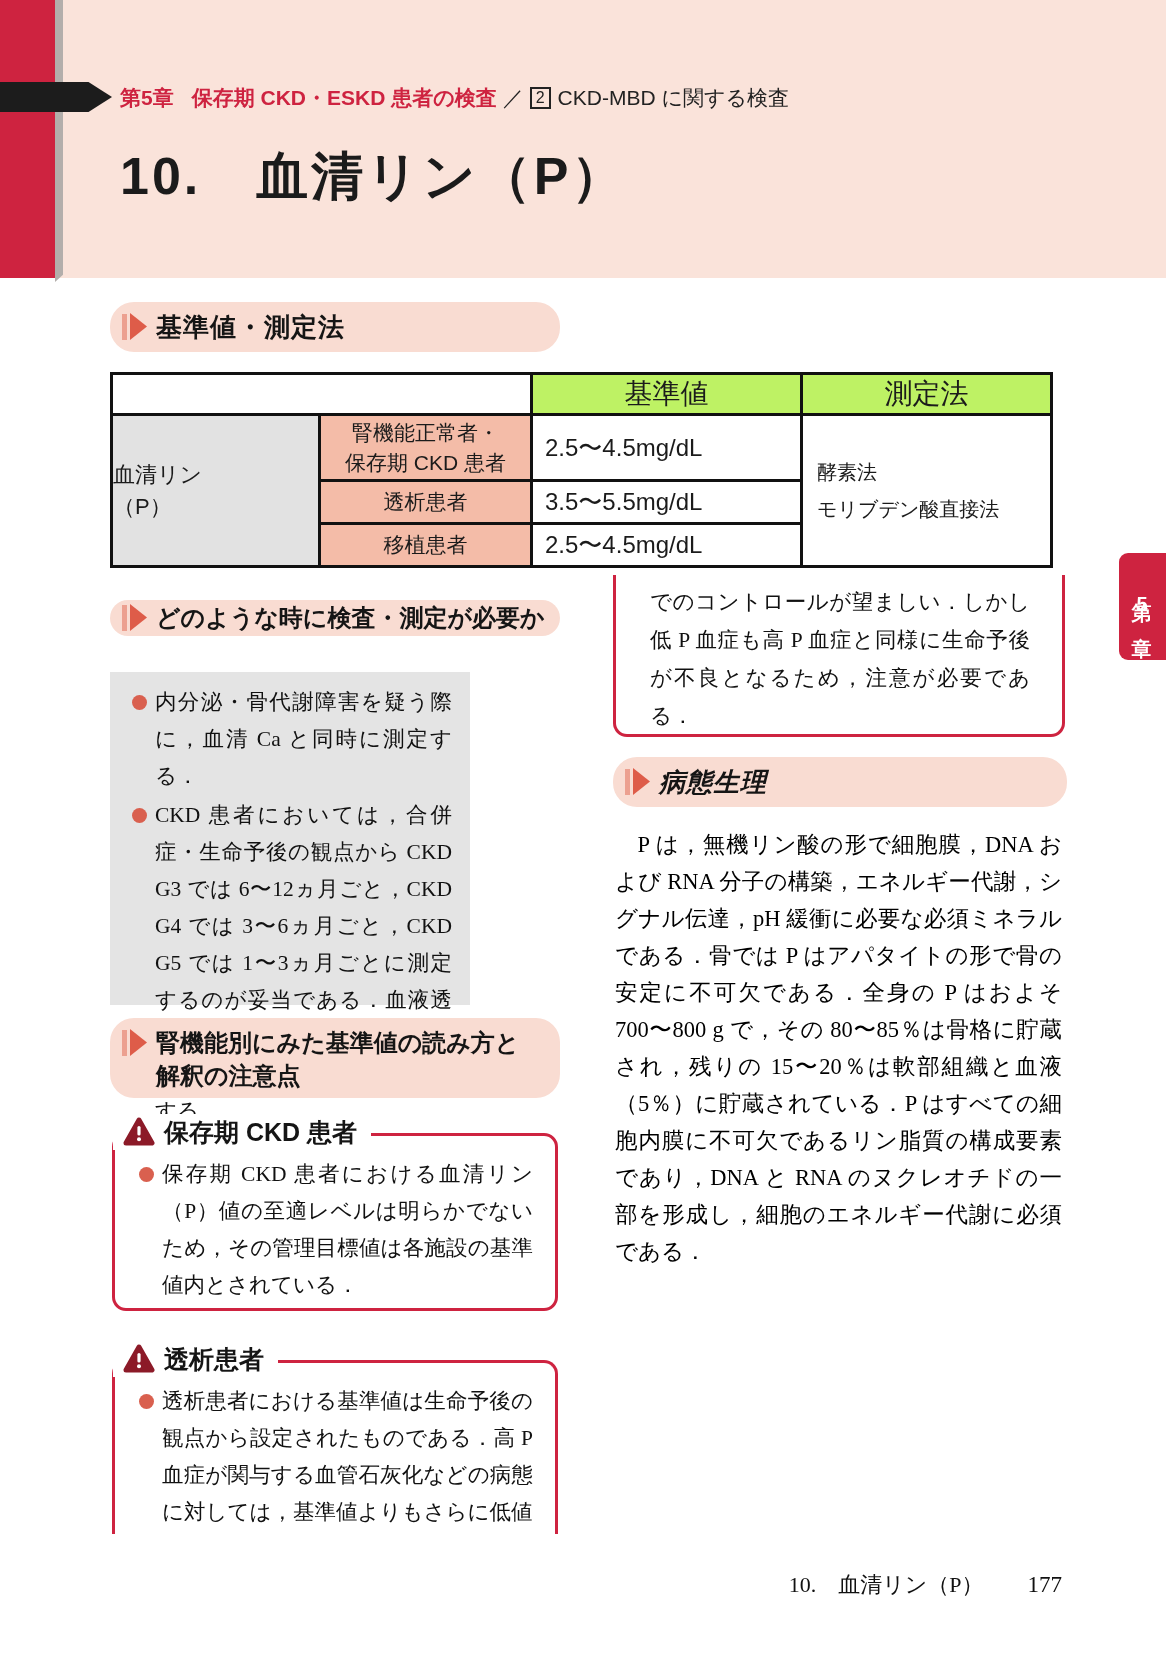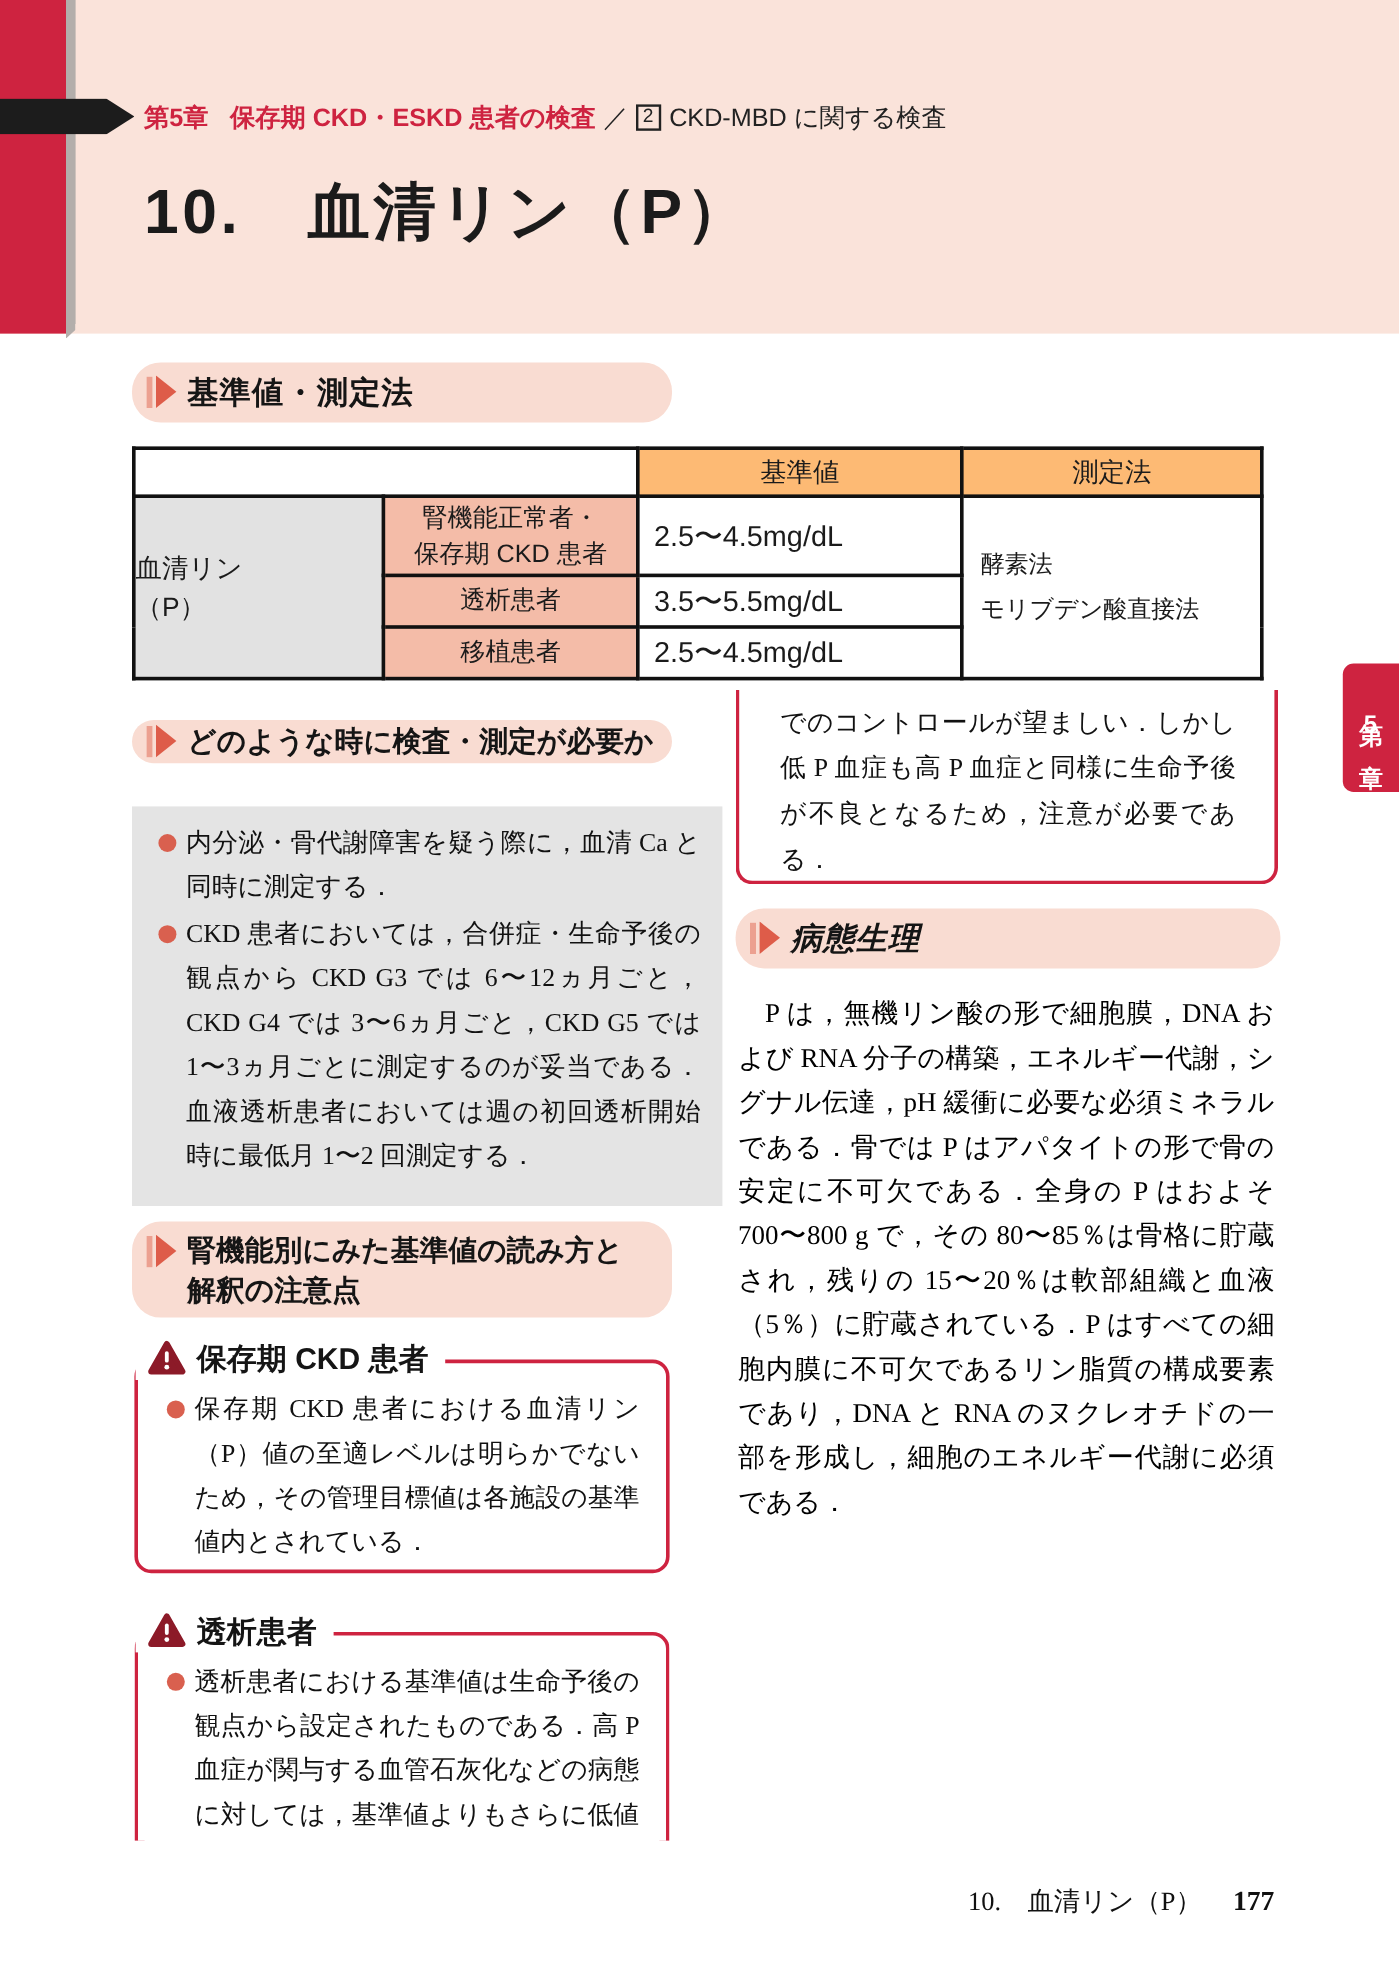--- a/index.html
+++ b/index.html
@@ -37,29 +37,29 @@
   .sec-when .txt { font-size:24px; }
   .sec-interp { left:110px; top:1018px; width:450px; height:80px; align-items:flex-start; padding-top:8px; }
   .sec-interp .txt { font-size:24px; line-height:33px; }
   .sec-patho { left:613px; top:757px; width:454px; height:50px;font-style:italic; }
   .sec-patho .txt { font-size:26px; letter-spacing:1px; }
 
   
   table.std { position:absolute; left:110px; top:372px; border-collapse:collapse; table-layout:fixed; }
   table.std td { border:3px solid #111; vertical-align:middle; }
   td.no-border { border:none; background:transparent; }
-  td.th-cell { background:#fdba74; text-align:center; font-size:22px; height:40px; }
+  td.th-cell { background:#bef264; text-align:center; font-size:28px; height:40px; }
   td.label-cell { background:#e2e2e2; text-align:left; font-size:22px; line-height:32px; }
   td.group-cell { background:#f4bca8; text-align:center; font-size:21px; line-height:30px; }
   td.value-cell { background:#fff; font-size:24px; padding-left:12px; }
   td.method-cell { background:#fff; font-size:20px; line-height:37px; padding-left:14px; }
   tr.r1 { height:66px; } tr.r2 { height:43px; } tr.r3 { height:43px; }
 
   
-  .gray-box { position:absolute; left:110px; top:672px; width:492px; height:333px; background:#e4e4e4;
+  .gray-box { position:absolute; left:110px; top:672px; width:360px; height:333px; background:#e4e4e4;
               padding:12px 18px 0 22px; }
   .bullet-item { display:flex; margin-bottom:2px; }
   .bullet-dot { flex:0 0 15px; width:15px; height:15px; border-radius:50%; background:#d9604f;
                 margin:11px 8px 0 0; }
   .bullet-text { font-family:"Liberation Serif", serif; font-size:21.5px; line-height:37px;
                  text-align:justify; color:#111; }
 
   .alert-box { position:absolute; left:112px; width:446px; border:3px solid #ce2340; border-radius:14px; }
   .alert-box.cons { top:1133px; height:178px; }
   .alert-box.dial { top:1360px; height:174px; border-bottom:none; border-radius:14px 14px 0 0; }
@@ -78,21 +78,21 @@
   .body-text p { font-family:"Liberation Serif", serif; font-size:22.5px; line-height:37px;
                  text-align:justify; text-indent:1em; color:#000000; }
 
   
   .side-tab { position:absolute; left:1119px; top:553px; width:47px; height:107px; background:#ce2340;
               border-radius:9px 0 0 9px; display:flex; align-items:center; justify-content:center; }
   .side-tab .v { writing-mode:vertical-rl; text-orientation:upright; color:#ffffff; font-weight:bold;
                  font-size:20px; letter-spacing:6px; }
   .footer { position:absolute; left:615px; top:1570px; width:447px; text-align:right;
             font-family:"Liberation Serif", serif; font-size:22px; color:#111; }
-  .footer .pageno { font-weight:bold; margin-left:26px; font-size:23px; }
+  .footer .pageno { font-weight:normal; margin-left:44px; font-size:23px; }
 </style>
 </head>
 <body>
 
 <div class="page">
 
   <div class="top-band"></div>
   <div class="red-strip"></div>
   <div class="strip-shadow"></div>
   <div class="strip-fold"></div>

